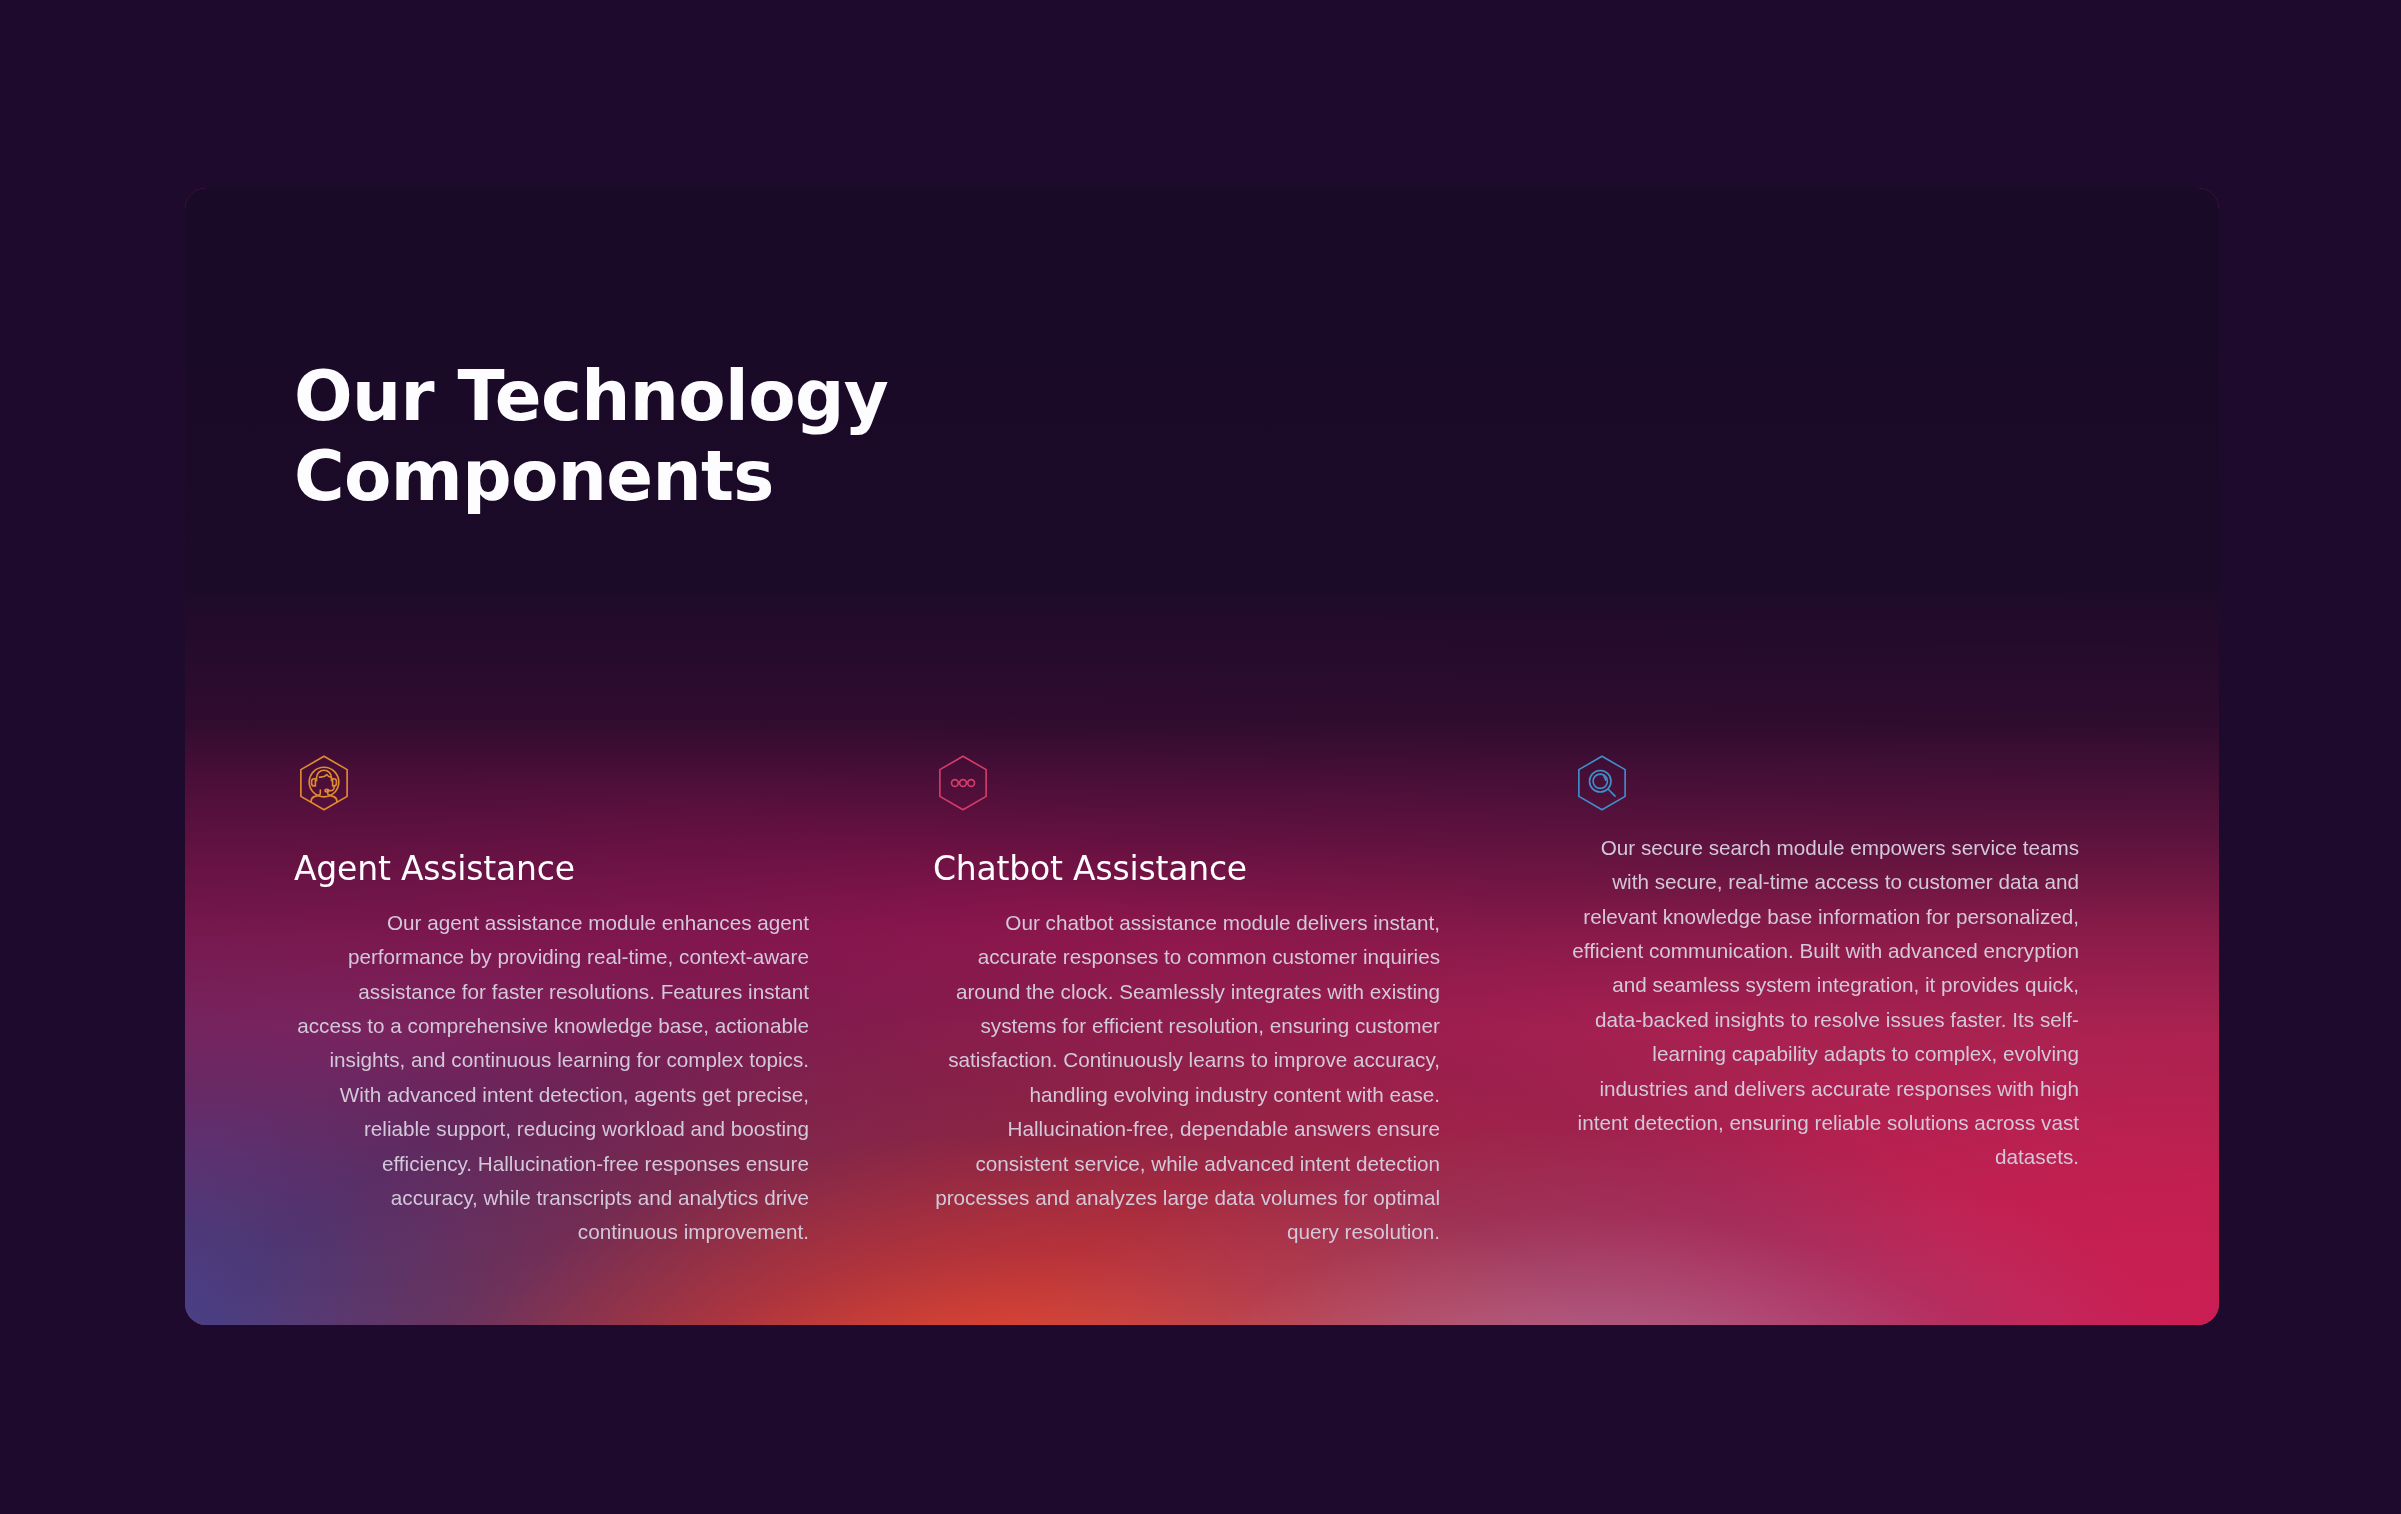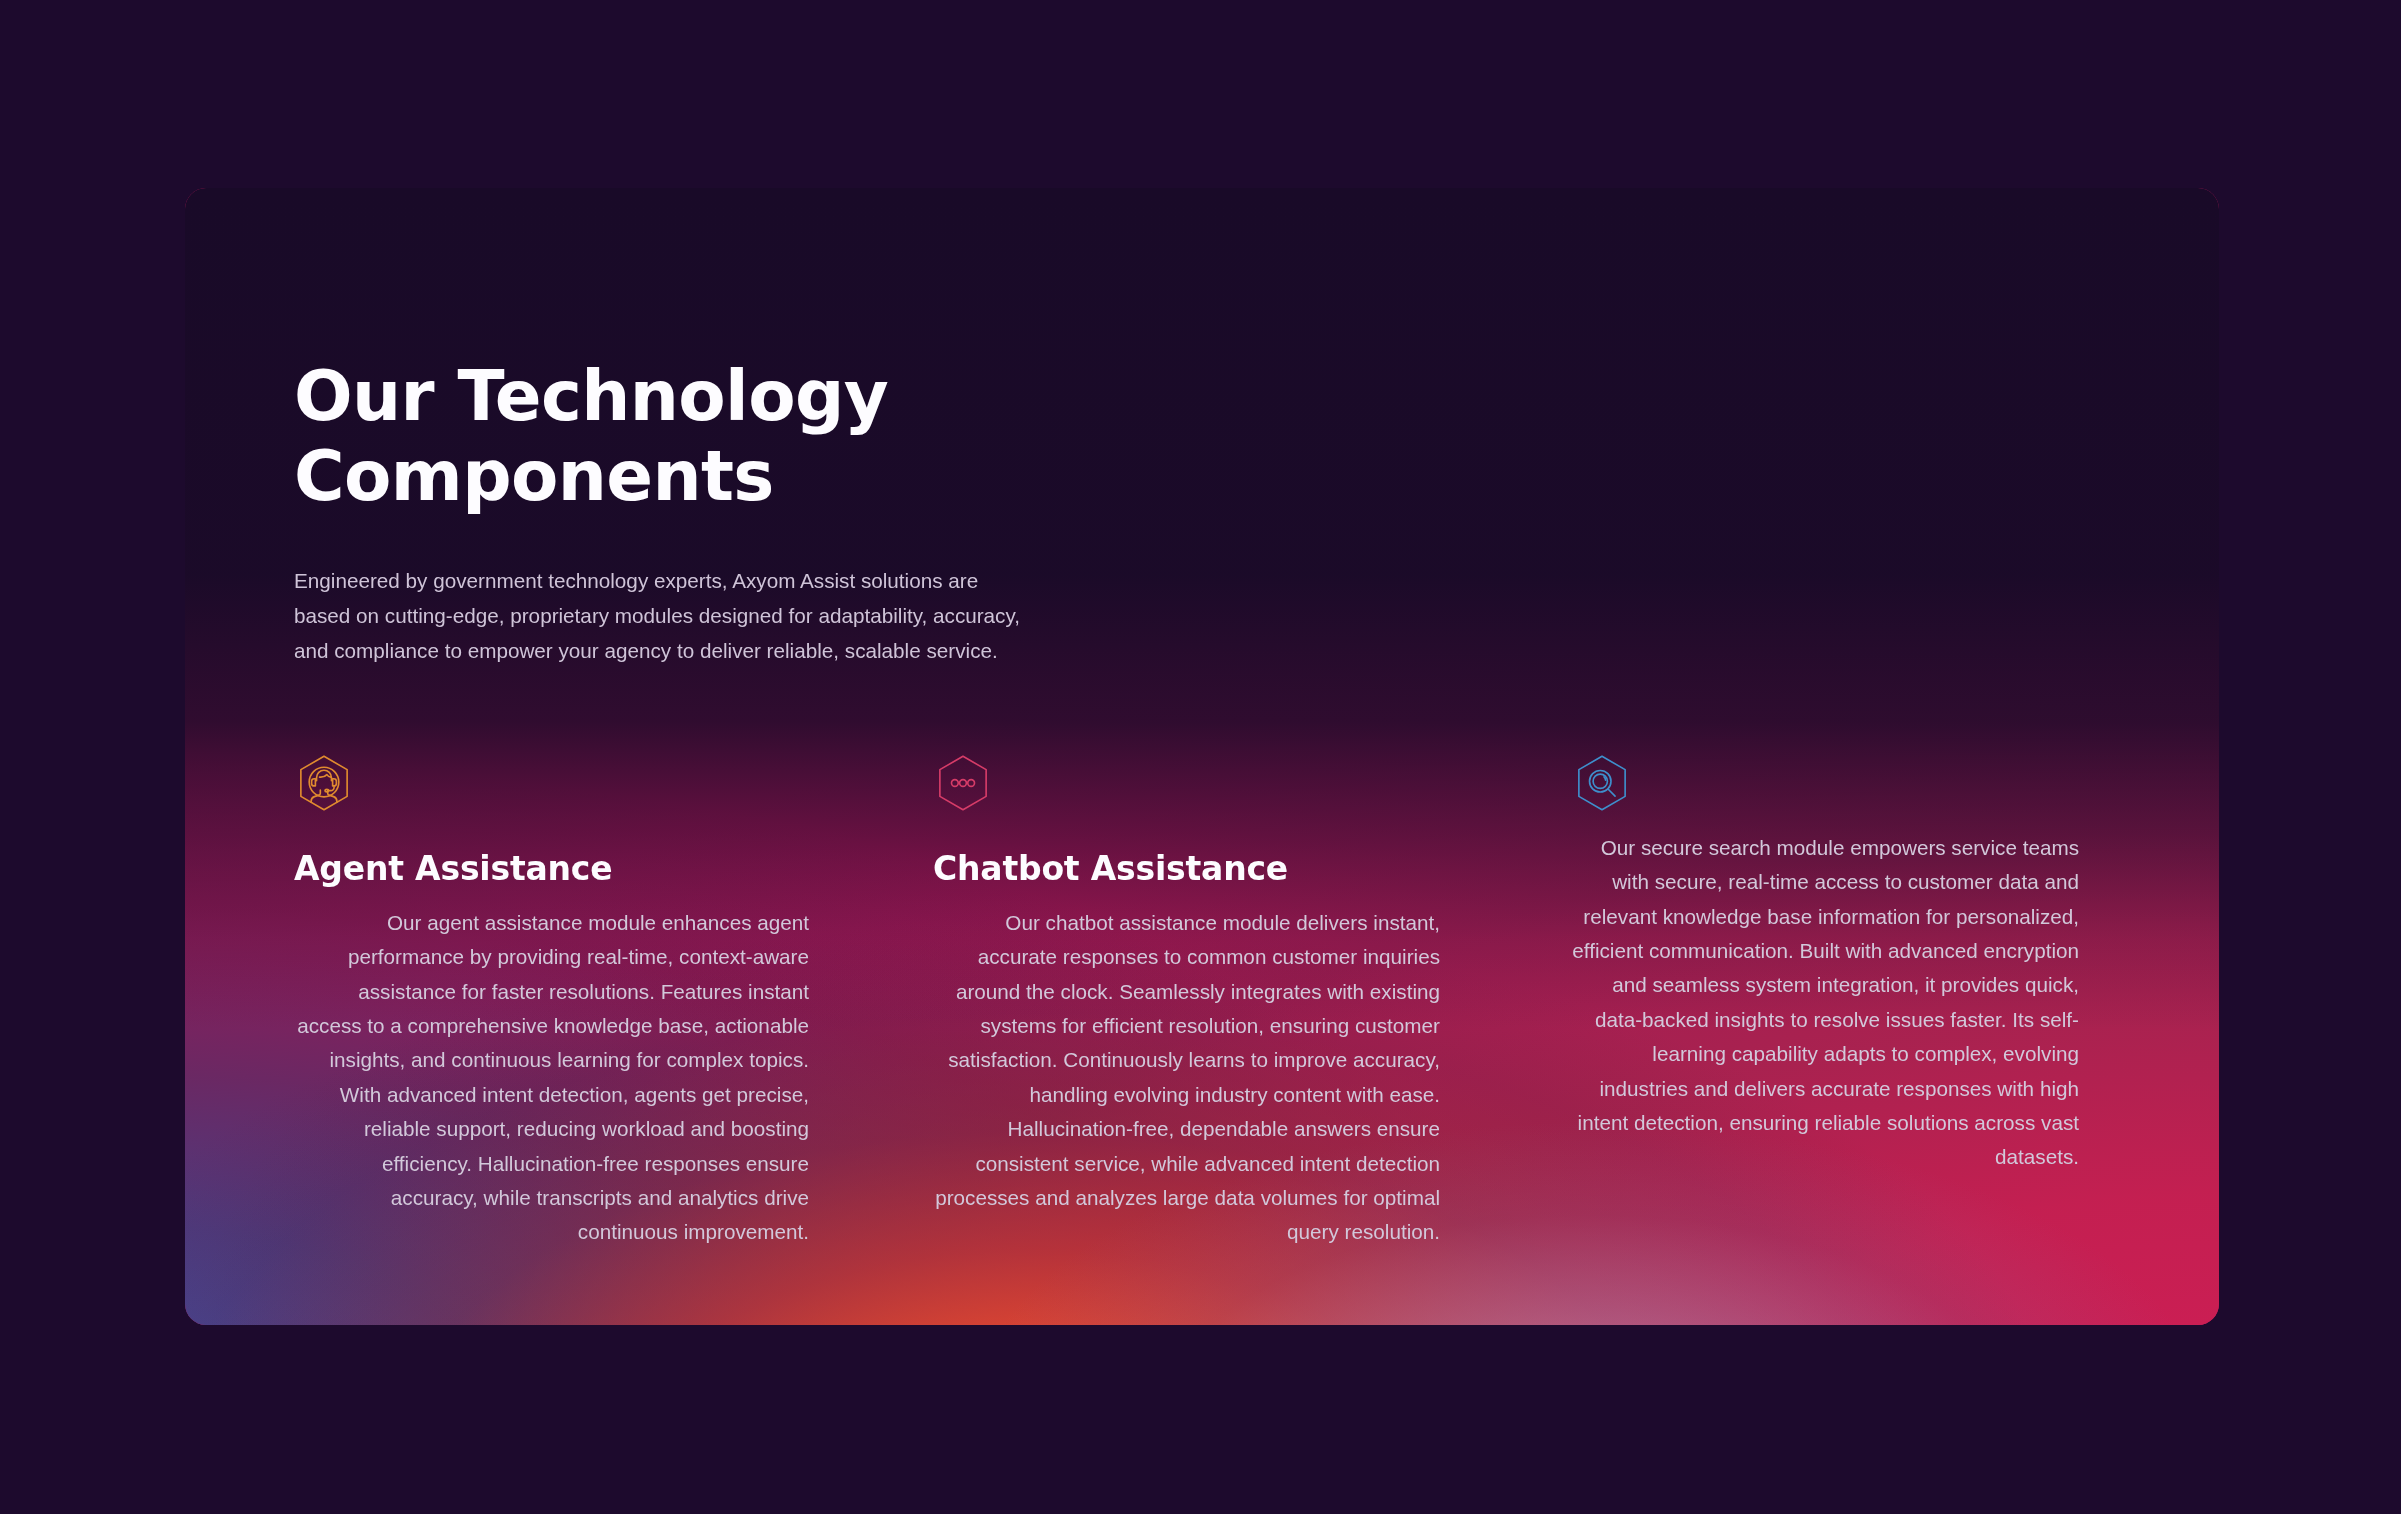--- a/index.html
+++ b/index.html
@@ -126,21 +126,21 @@
     gap:93px;
   }
 
   .component-col { width:546px; }
 
   .component-icon { width:60px; height:60px; display:block; }
 
   .component-title {
     margin-top:36px;
     font-size:33px;
-    font-weight:700;
+    font-weight:400;
     color:#fdfcff;
     letter-spacing:-0.2px;
     font-family:"DejaVu Sans", sans-serif;
   }
 
   .component-desc {
     margin-top:18px;
     font-size:20.7px;
     line-height:1.66;
     color:#d2c8da;
@@ -160,21 +160,20 @@
   <div class="aurora aurora-crimson"></div>
   <div class="aurora aurora-ember"></div>
   <div class="aurora aurora-lavender"></div>
   <div class="aurora aurora-fade"></div>
 
   <div id="card-content">
 
     <div id="heading-block">
       <h1 id="page-title">Our Technology
 Components</h1>
-      <p id="intro-paragraph">Engineered by government technology experts, Axyom Assist solutions are based on cutting-edge, proprietary modules designed for adaptability, accuracy, and compliance to empower your agency to deliver reliable, scalable service.</p>
     </div>
 
     <div id="components-row">
 
       <div class="component-col">
         <span class="component-icon">
           <svg viewBox="0 0 62 62" width="60" height="60" fill="none" stroke="#E08B2F" stroke-width="1.7" stroke-linecap="round" stroke-linejoin="round">
             <path d="M31 3.4 54.9 17.2v27.6L31 58.6 7.1 44.8V17.2Z"></path>
             <circle cx="31" cy="30" r="15.3"></circle>
             <path d="M23.3 28.6v-3.1a7.7 7.7 0 0 1 15.4 0v3.1"></path>

